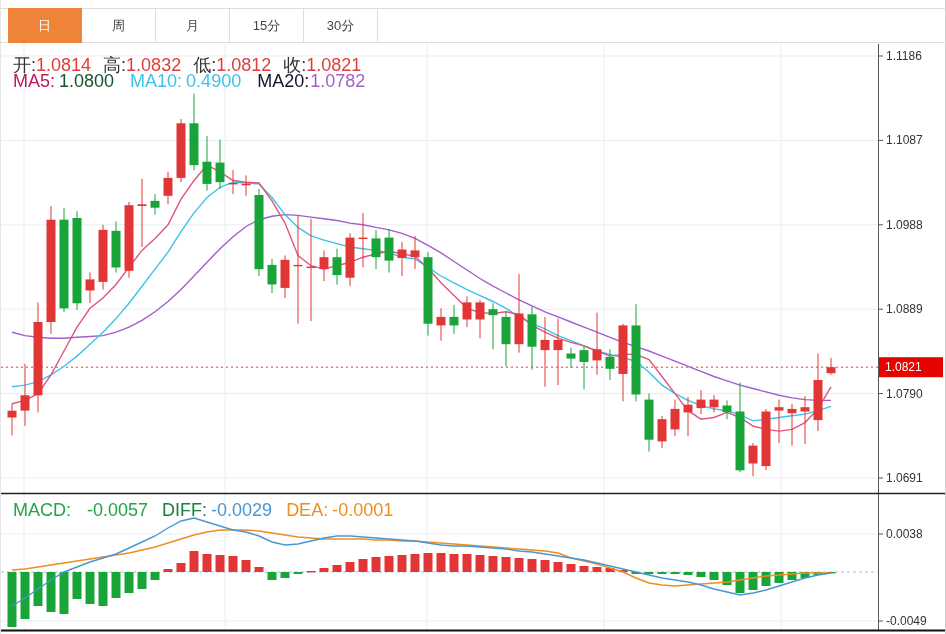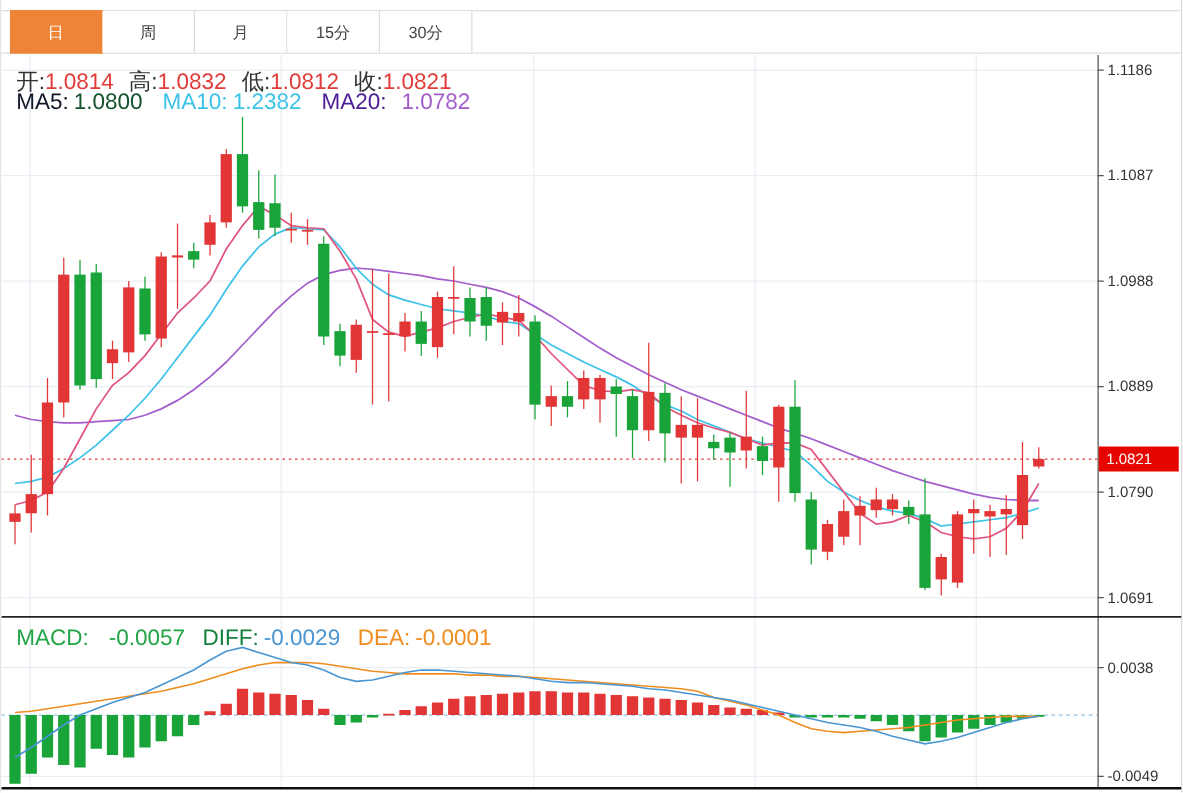--- a/index.html
+++ b/index.html
@@ -13,23 +13,23 @@
   .tab{width:74px;box-sizing:border-box;border-right:1px solid #ddd;display:flex;
        align-items:center;justify-content:center;font-size:13px;color:#444;background:#fff;cursor:pointer;}
   .tab.active{background:#ed8437;color:#fff;border-right-color:#ed8437;margin-top:-1px;margin-bottom:-1px;}
   
   .legend{position:absolute;left:12px;font-size:18px;white-space:nowrap;z-index:3;}
   .legend-ohlc{top:53px;}
   .legend-ma{top:71px;}
   .legend-macd{top:500px;}
   .lab{color:#333;}
   .val{color:#e13c39;margin-right:12px;}
-  .ma5{color:#0f172a;margin-right:4px;text-align:right;} .ma5v{color:#14532d;margin-right:16px;}
+  .ma5{color:#be185d;margin-right:4px;text-align:right;} .ma5v{color:#14532d;margin-right:16px;}
   .ma10{color:#3ec3e8;margin-right:4px;} .ma10v{color:#3ec3e8;margin-right:16px;}
-  .ma20{color:#4c1d95;margin-right:12px;} .ma20v{color:#a35ecb;}
+  .ma20{color:#0f172a;margin-right:1px;} .ma20v{color:#a35ecb;}
   .mg{color:#22a447;margin-right:16px;} .mgv{color:#22a447;margin-right:14px;}
   .mb{color:#15803d;margin-right:4px;} .mbv{color:#4a96d2;margin-right:14px;}
   .mo{color:#ef8d1f;margin-right:4px;} .mov{color:#ef8d1f;}
   
   #chart{position:absolute;left:0;top:44px;width:946px;height:590px;}
 </style>
 </head>
 <body>
 
 <div id="app">
@@ -278,20 +278,20 @@
         <rect x="878" y="357.2" width="64" height="20" fill="#e60400"></rect>
         <text x="884" y="371.2" font-size="12" font-family="Liberation Sans, DejaVu Sans, sans-serif" fill="#ffffff">1.0821</text>
       </g>
     </svg>
 
   <div class="legend legend-ohlc">
     <span class="lab">开:</span><span class="val">1.0814</span><span class="lab">高:</span><span class="val">1.0832</span><span class="lab">低:</span><span class="val">1.0812</span><span class="lab">收:</span><span class="val">1.0821</span>
   </div>
 
   <div class="legend legend-ma">
-    <span class="ma5">MA5:</span><span class="ma5v">1.0800</span><span class="ma10">MA10:</span><span class="ma10v">1.2382</span><span class="ma20">MA20:</span><span class="ma20v">1.0782</span>
+    <span class="ma5">MA5:</span><span class="ma5v">1.0800</span><span class="ma10">MA10:</span><span class="ma10v">0.4900</span><span class="ma20">MA20:</span><span class="ma20v">1.0782</span>
   </div>
 
   <div class="legend legend-macd">
     <span class="mg">MACD:</span><span class="mgv">-0.0057</span><span class="mb">DIFF:</span><span class="mbv">-0.0029</span><span class="mo">DEA:</span><span class="mov">-0.0001</span>
   </div>
 
 </div>
 
 </body></html>

